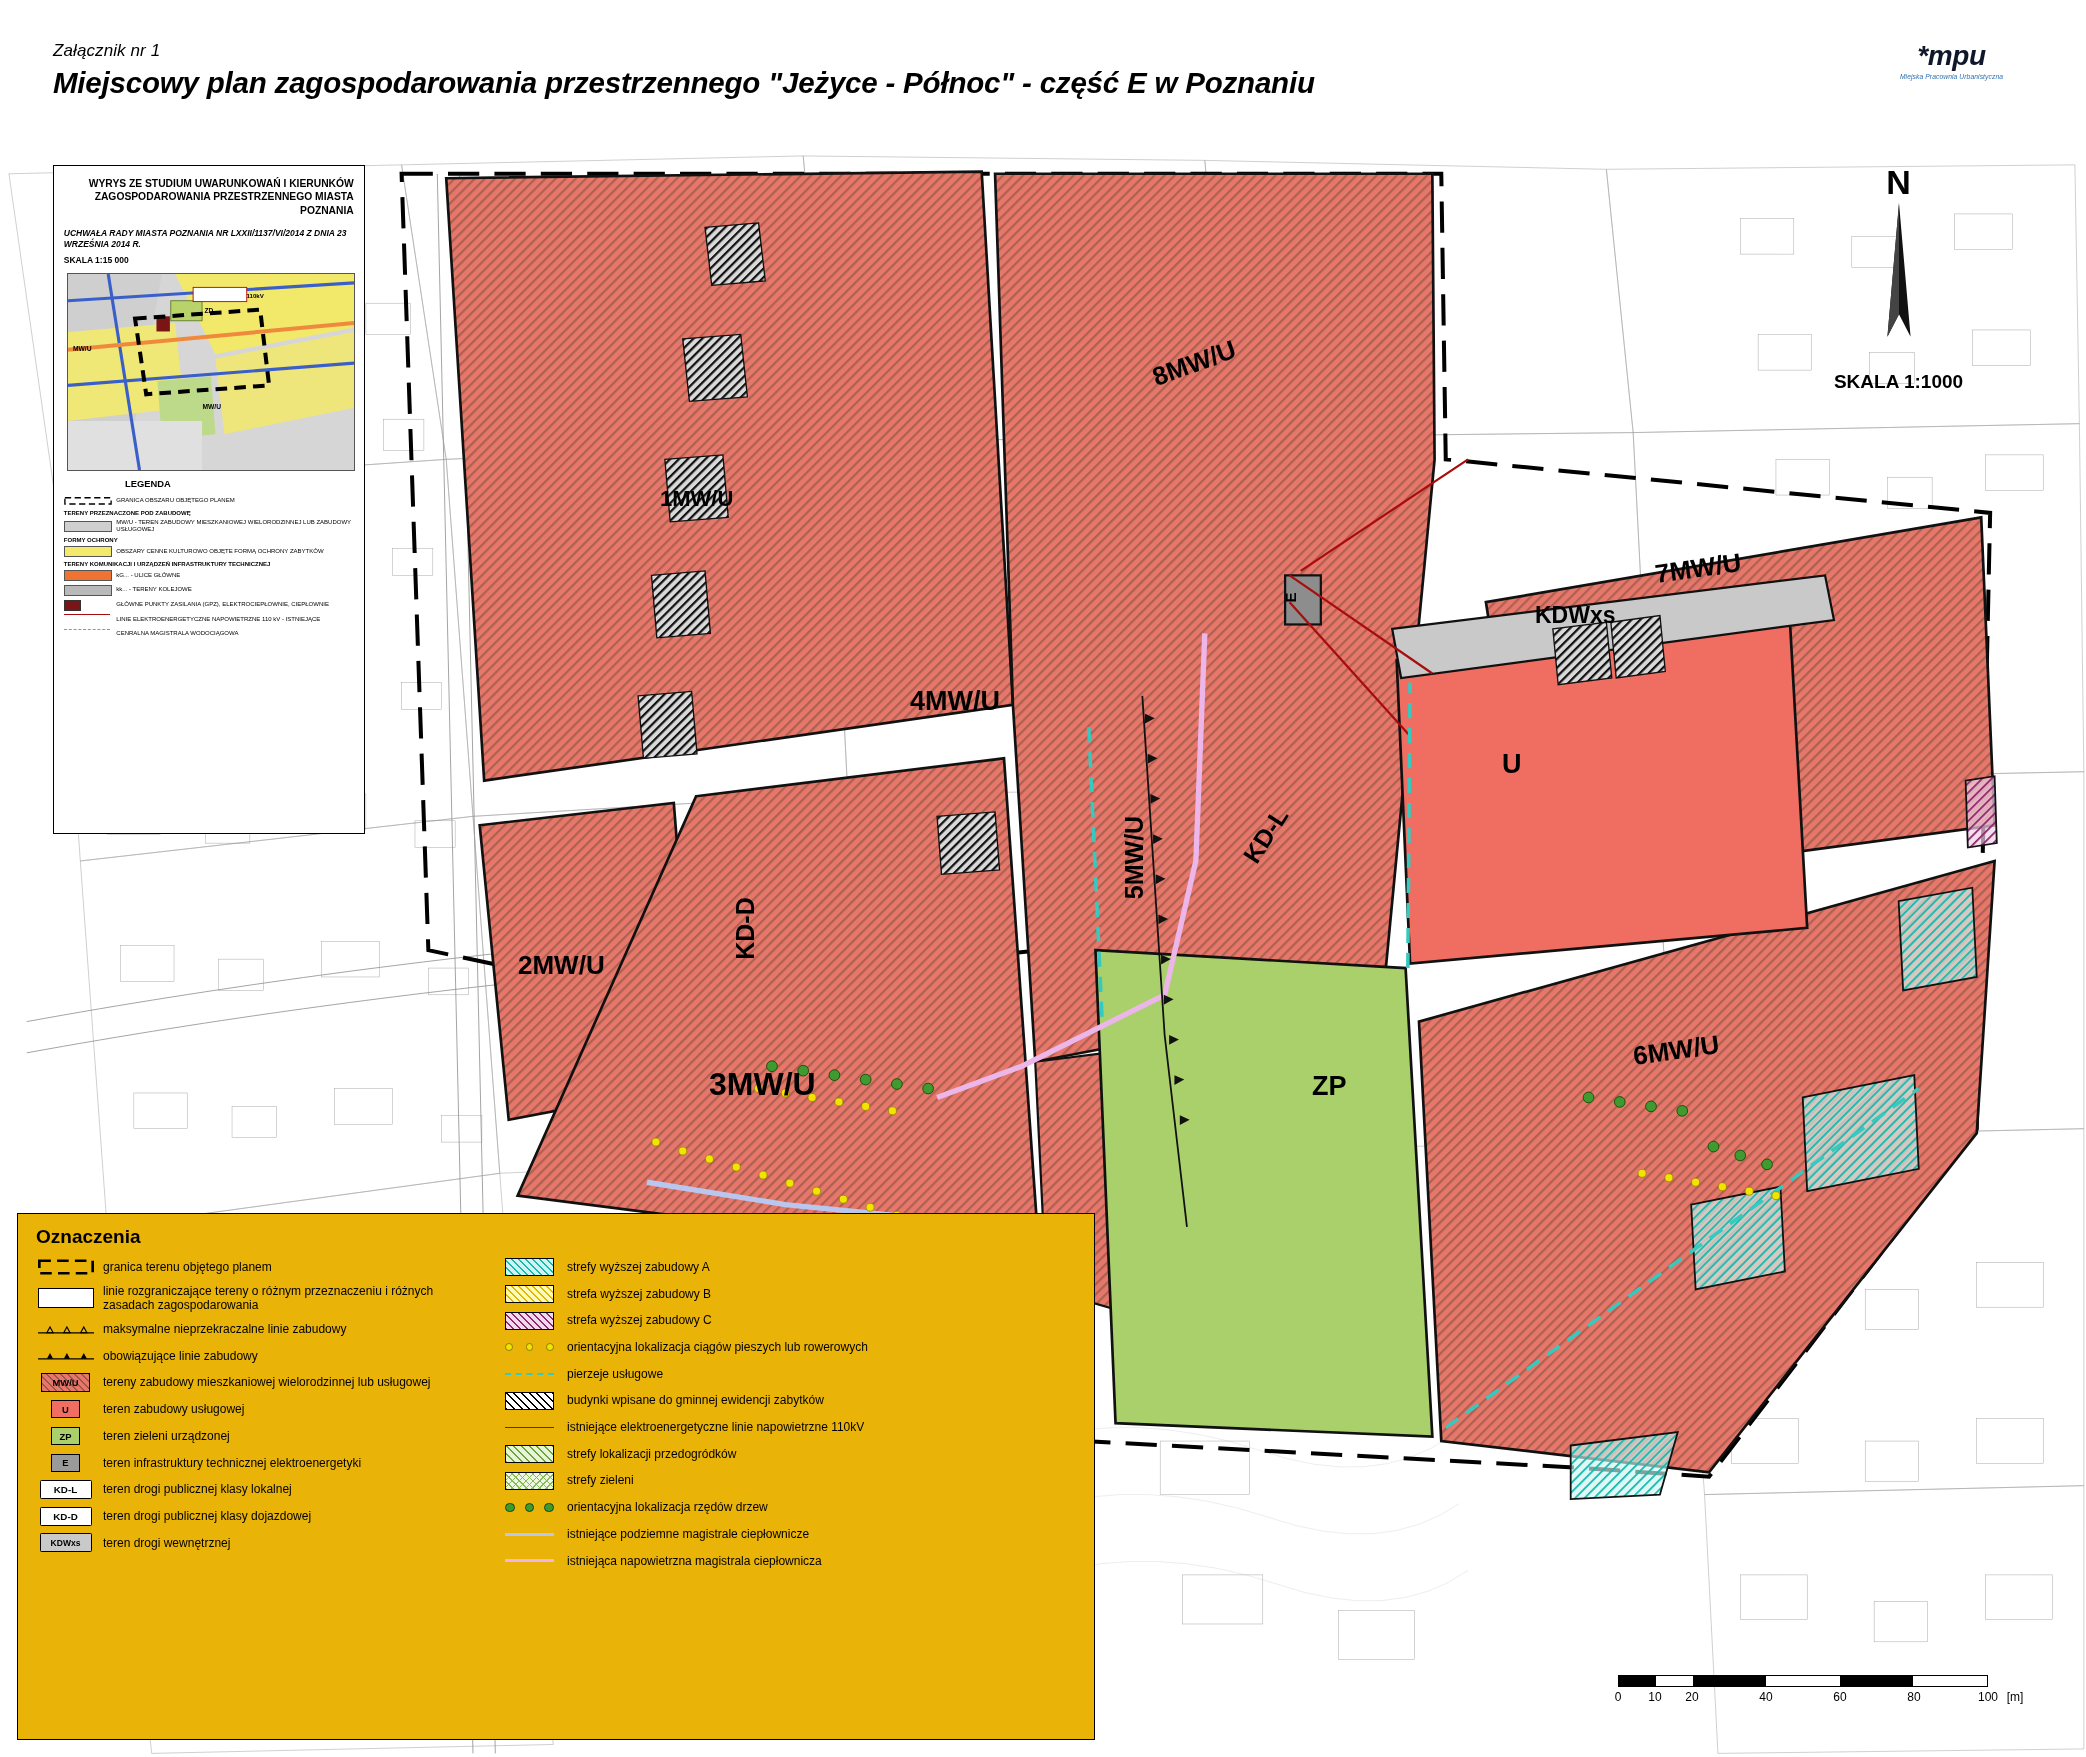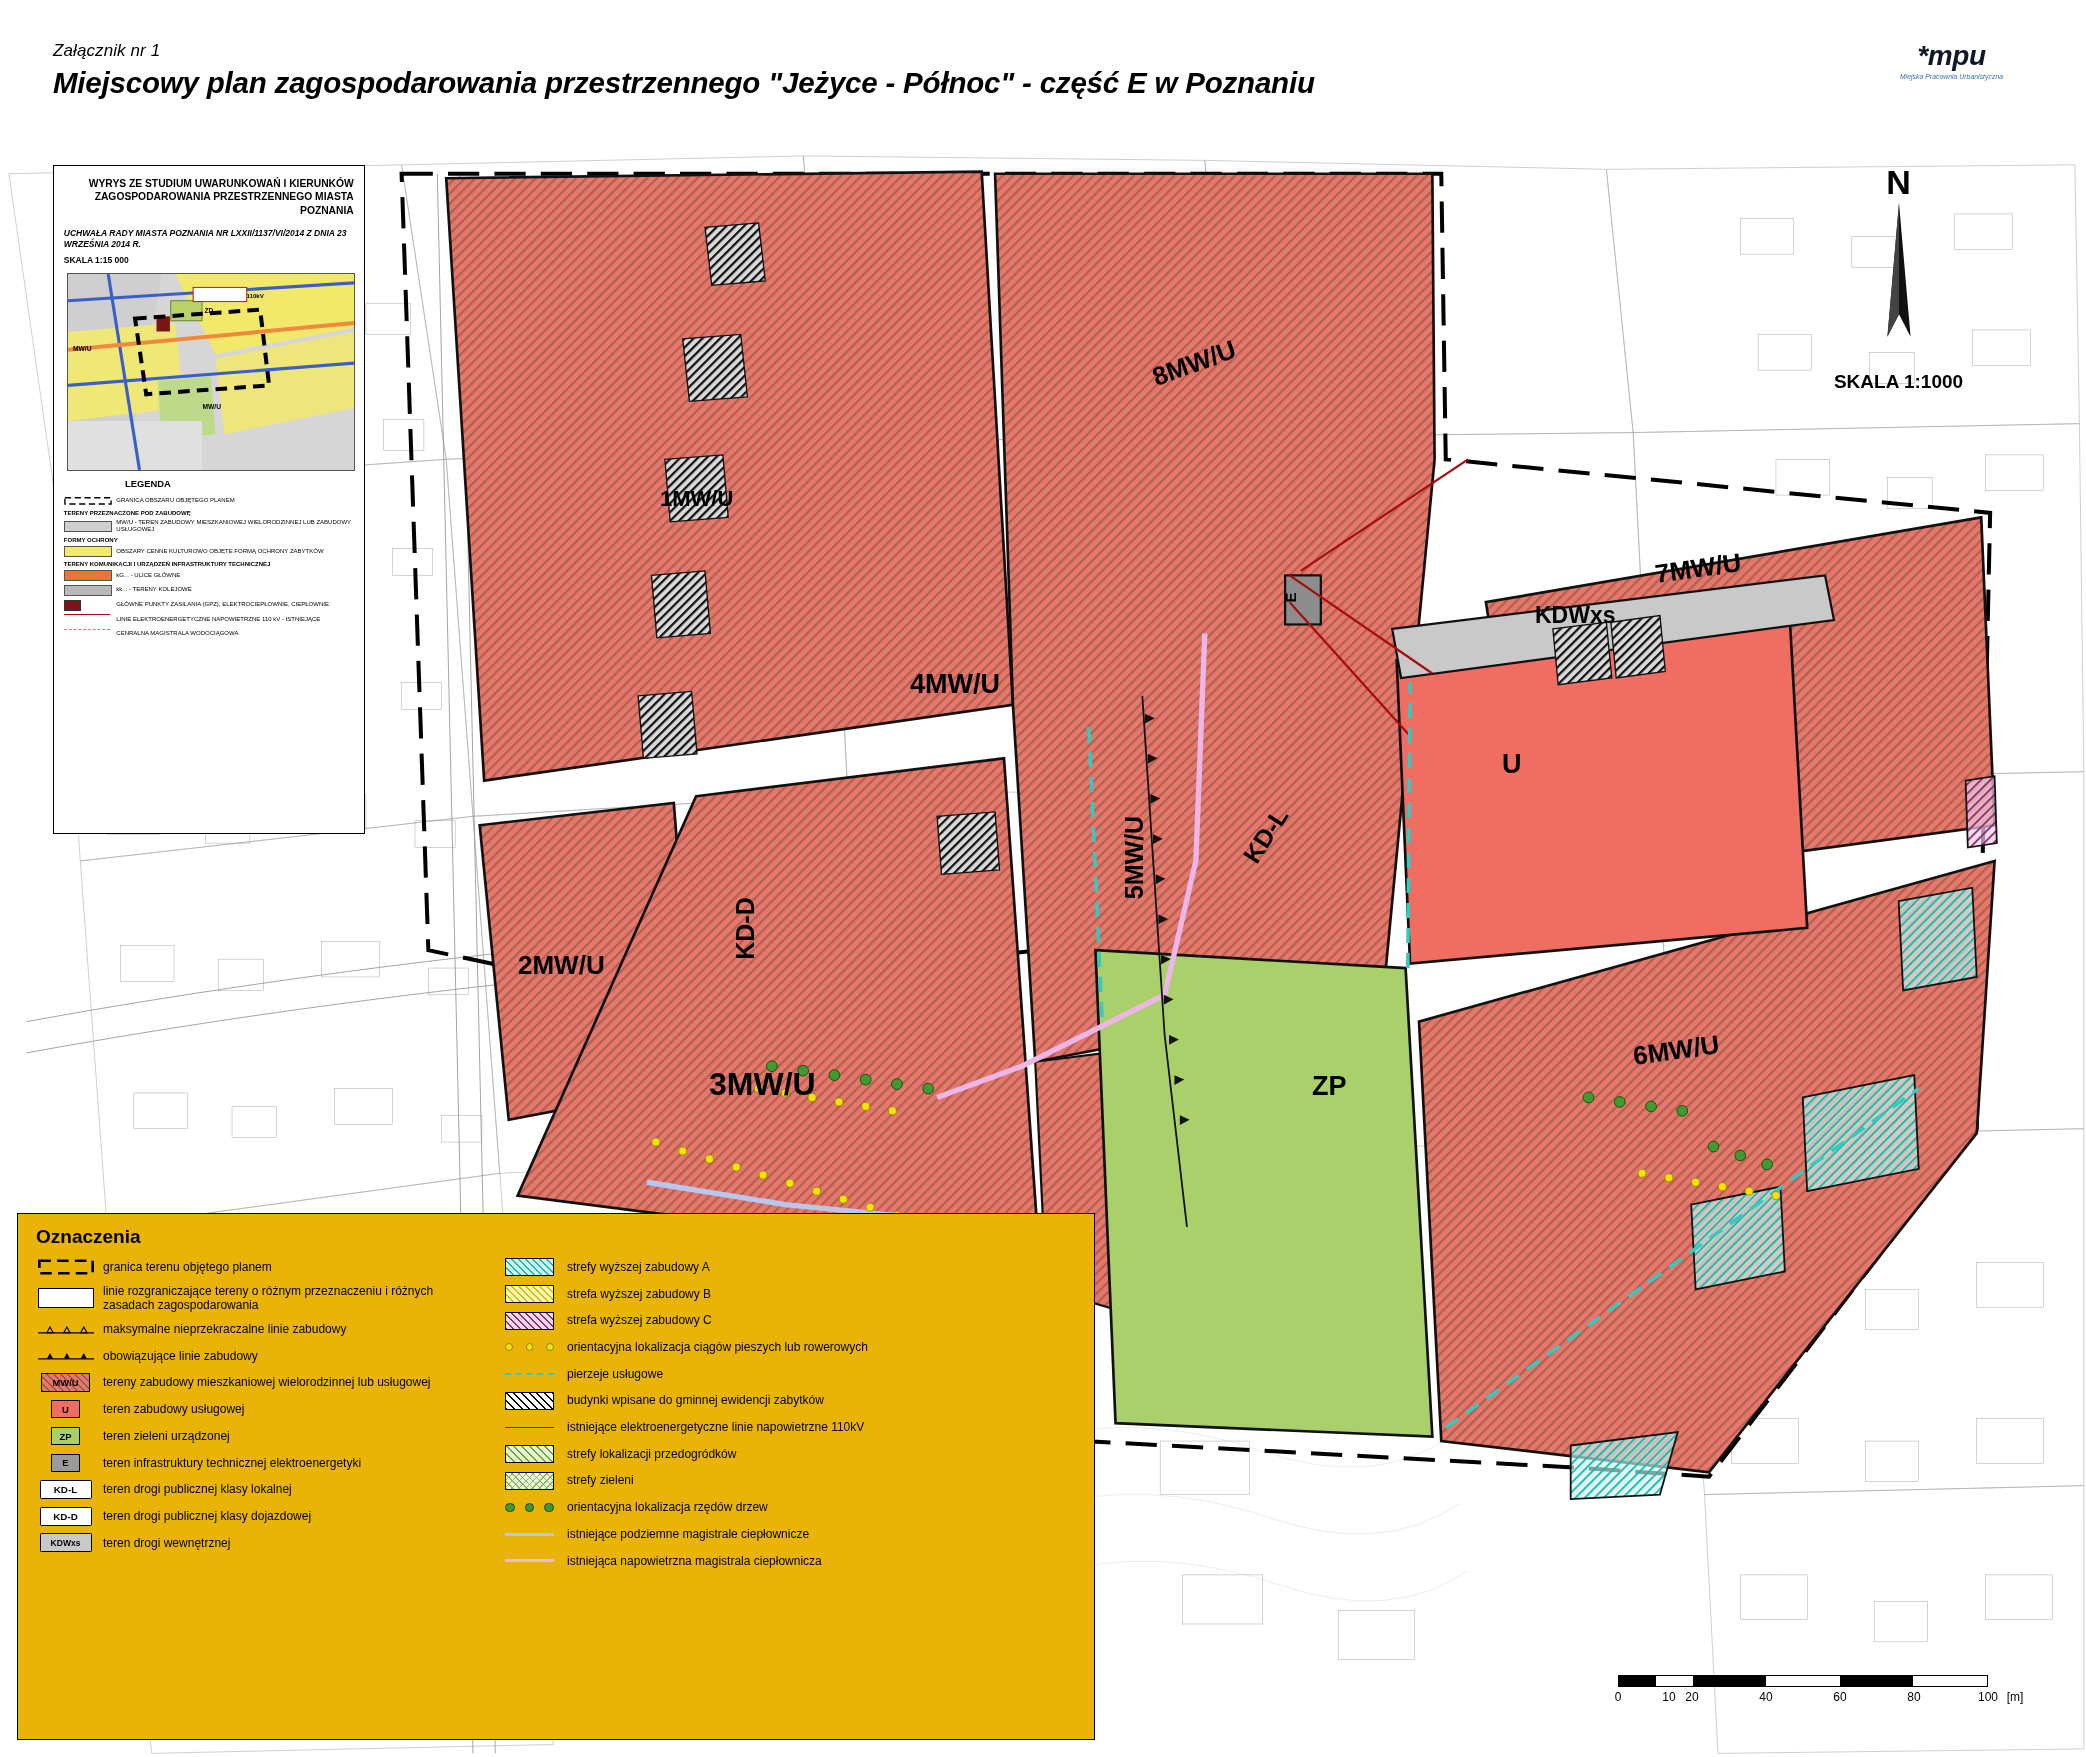--- a/index.html
+++ b/index.html
@@ -627,21 +627,21 @@
           <circle cx="3630" cy="2140" r="12"></circle>
           <circle cx="3700" cy="2150" r="12"></circle>
         <circle cx="3770" cy="2160" r="12"></circle>
           <circle cx="3840" cy="2240" r="12"></circle>
           <circle cx="3900" cy="2260" r="12"></circle>
         <circle cx="3960" cy="2280" r="12"></circle>
       </g>
     </svg>
 
     <div class="zone-label" style="left:660px; top:339px; font-size:22px;">1MW/U</div>
-    <div class="zone-label" style="left:910px; top:522px; font-size:27px;">4MW/U</div>
+    <div class="zone-label" style="left:910px; top:539px; font-size:27px;">4MW/U</div>
     <div class="zone-label" style="left:1151px; top:201px; font-size:26px; transform:rotate(-20deg);">8MW/U</div>
     <div class="zone-label" style="left:518px; top:803px; font-size:26px;">2MW/U</div>
     <div class="zone-label" style="left:709px; top:919px; font-size:32px;">3MW/U</div>
     <div class="zone-label rot-90" style="left:1093px; top:696px; font-size:25px;">5MW/U</div>
     <div class="zone-label" style="left:1655px; top:406px; font-size:26px; transform:rotate(-8deg);">7MW/U</div>
     <div class="zone-label" style="left:1633px; top:888px; font-size:26px; transform:rotate(-8deg);">6MW/U</div>
     <div class="zone-label" style="left:1502px; top:602px; font-size:27px;">U</div>
     <div class="zone-label" style="left:1312px; top:924px; font-size:27px;">ZP</div>
     <div class="zone-label rot-90" style="left:1285px; top:442px; font-size:15px;">E</div>
     <div class="zone-label rot-57" style="left:1236px; top:674px; font-size:25px;">KD-L</div>
@@ -920,21 +920,21 @@
       <div class="bar">
         <div class="seg" style="width:10%;background:#000;"></div>
         <div class="seg" style="width:10%;background:#fff;"></div>
         <div class="seg" style="width:20%;background:#000;"></div>
         <div class="seg" style="width:20%;background:#fff;"></div>
         <div class="seg" style="width:20%;background:#000;"></div>
         <div class="seg" style="width:20%;background:#fff;"></div>
       </div>
       <div class="ticks">
         <span class="tick" style="left:0px;">0</span>
-        <span class="tick" style="left:37px;margin-left:14px;">10</span>
+        <span class="tick" style="left:37px;">10</span>
         <span class="tick" style="left:74px;">20</span>
         <span class="tick" style="left:148px;">40</span>
         <span class="tick" style="left:222px;">60</span>
         <span class="tick" style="left:296px;">80</span>
         <span class="tick" style="left:370px;">100</span>
         <span class="tick" style="left:397px;">[m]</span>
       </div>
     </div>
 
   </div>

